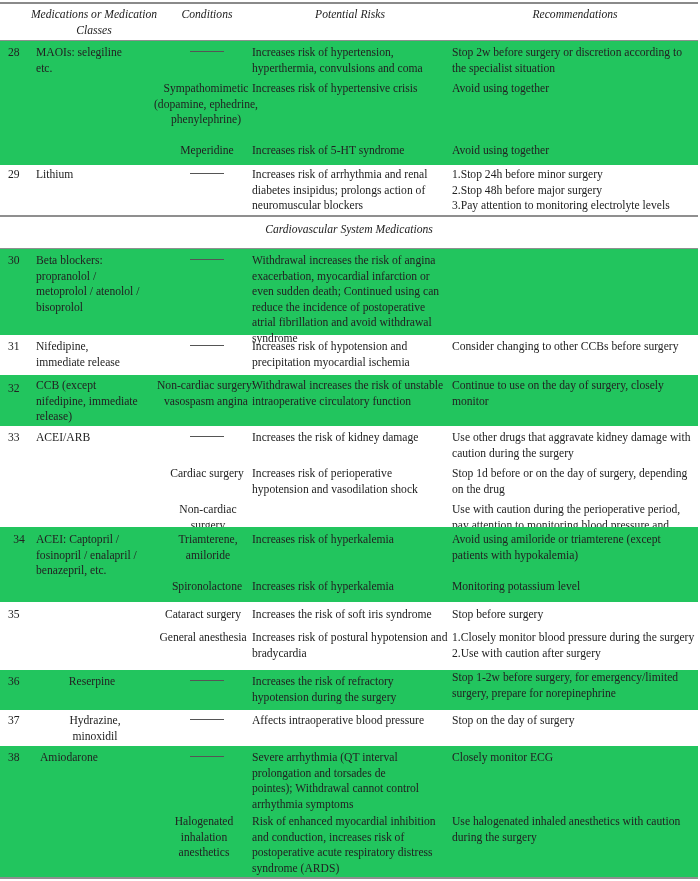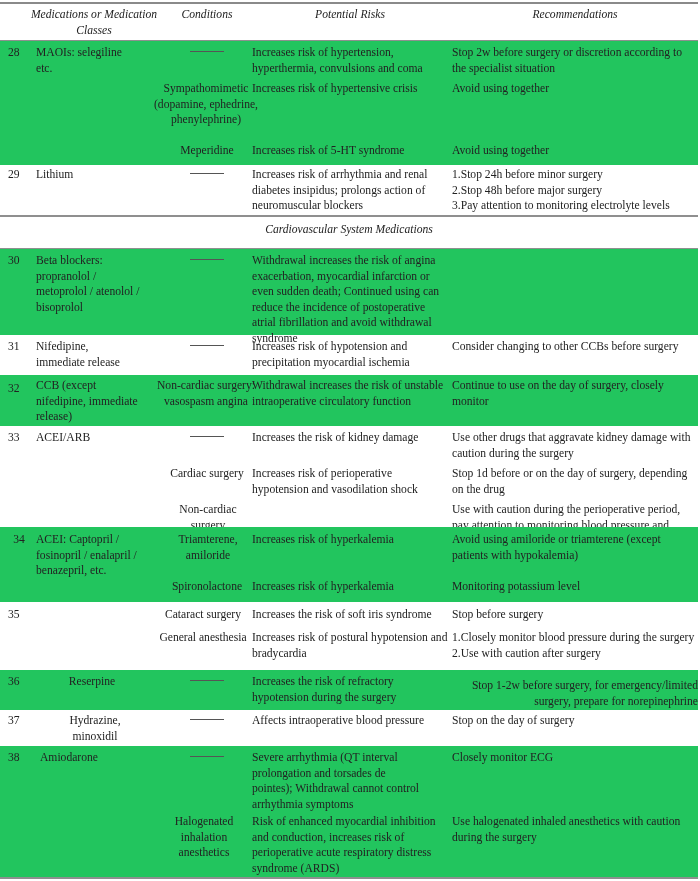--- a/index.html
+++ b/index.html
@@ -129,36 +129,36 @@
       <div>1.Closely monitor blood pressure during the surgery</div>
       <div>2.Use with caution after surgery</div>
     </div>
   </div>
 
   <div class="row gray" style="top:670px;height:40px;">
     <div class="cell c-num" style="top:4px;">36</div>
     <div class="cell c-med center" style="top:4px;">Reserpine</div>
     <div class="cell c-cond" style="top:4px;"><span class="dash"></span></div>
     <div class="cell c-risk" style="top:4px;">Increases the risk of refractory hypotension during the surgery</div>
-    <div class="cell c-rec" style="top:8px;text-align:right;">Stop 1-2w before surgery, for emergency/limited surgery, prepare for norepinephrine</div>
+    <div class="cell c-rec" style="top:0;">Stop 1-2w before surgery, for emergency/limited surgery, prepare for norepinephrine</div>
   </div>
 
   <div class="row" style="top:710px;height:36px;">
     <div class="cell c-num" style="top:3px;">37</div>
     <div class="cell c-med center" style="top:3px;left:50px;width:90px;">Hydrazine, minoxidil</div>
     <div class="cell c-cond" style="top:3px;"><span class="dash"></span></div>
     <div class="cell c-risk" style="top:3px;">Affects intraoperative blood pressure</div>
     <div class="cell c-rec" style="top:3px;">Stop on the day of surgery</div>
   </div>
 
   <div class="row gray" style="top:746px;height:131px;">
     <div class="cell c-num" style="top:4px;">38</div>
     <div class="cell c-med" style="top:4px;left:40px;">Amiodarone</div>
     <div class="cell c-cond" style="top:4px;"><span class="dash"></span></div>
     <div class="cell c-risk" style="top:4px;width:172px;">Severe arrhythmia (QT interval prolongation and torsades de pointes); Withdrawal cannot control arrhythmia symptoms</div>
     <div class="cell c-rec" style="top:4px;">Closely monitor ECG</div>
 
     <div class="cell c-cond" style="top:68px;left:162px;width:84px;">Halogenated inhalation anesthetics</div>
-    <div class="cell c-risk" style="top:68px;">Risk of enhanced myocardial inhibition and conduction, increases risk of perioperative acute respiratory distress syndrome (ARDS)</div>
+    <div class="cell c-risk" style="top:68px;">Risk of enhanced myocardial inhibition and conduction, increases risk of postoperative acute respiratory distress syndrome (ARDS)</div>
     <div class="cell c-rec" style="top:68px;">Use halogenated inhaled anesthetics with caution during the surgery</div>
   </div>
   <div class="hline" style="top:877px;"></div>
 </div>
 
 </body></html>

